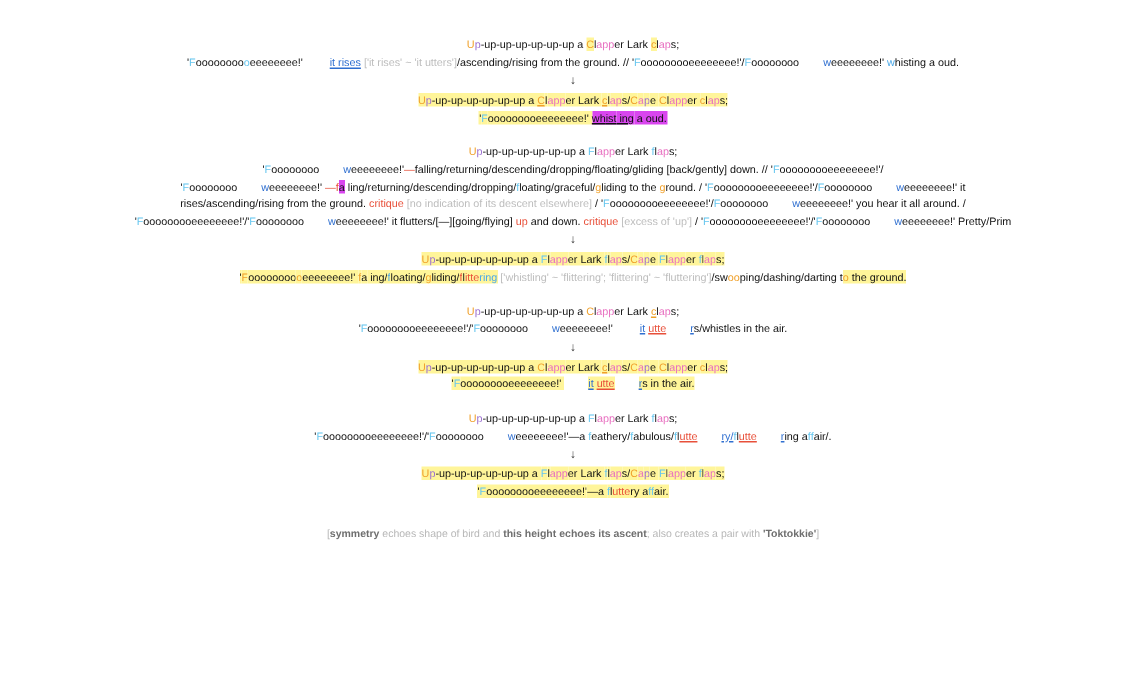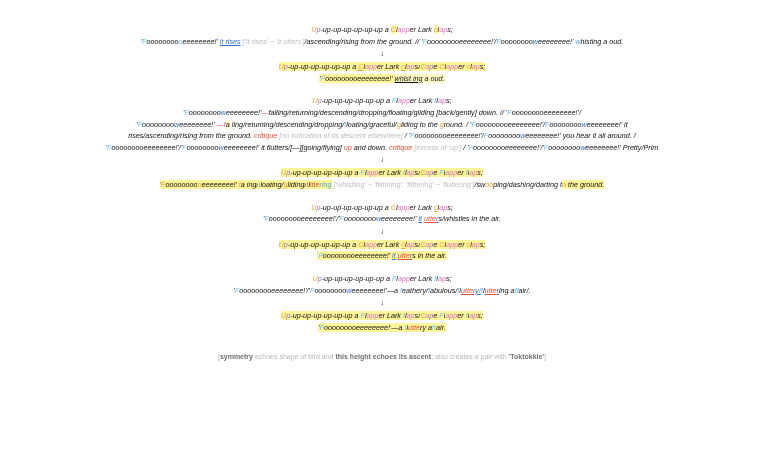--- a/index.html
+++ b/index.html
@@ -25,21 +25,20 @@
   }
   .stanza {
     text-align: center;
     margin: 0;
   }
   .line {
     text-align: center;
     white-space: normal;
     margin: 0;
     padding: 0 6px;
-    font-style: italic;
   }
   .arrow {
     text-align: center;
     font-size: 8px;
     line-height: 12px;
     color: #333;
     margin: 1px 0;
   }
   .gap-md { height: 11px; }
   .footer {
@@ -48,27 +47,27 @@
     font-size: 7px;
     margin-top: 18px;
   }
   
   .c-or   { color: #f0a02a; }
   .c-pur  { color: #9b6fd0; }
   .c-mag  { color: #e86fc0; }
   .c-blu  { color: #4aa8e8; }
   .c-cy   { color: #66c6ef; }
   .c-red  { color: #e8503a; }
-  .c-blue2{ color: #2f6fd0; }
+  .c-blue2{ color: #2f6fd0; margin-left: 16px; }
   .c-dk   { color: #111111; }
   .c-gy   { color: #bdbdbd; }
   .c-gy2  { color: #a9a9a9; }
   .c-dgy  { color: #6f6f6f; }
   .hl     { background: #fff59a; }
-  .hlc    { background: #fef9c3; }
+  .hlc    { background: #d946ef; }
   .u      { text-decoration: underline; }
   .b      { font-weight: bold; }
 </style>
 </head>
 <body>
 
 <div class="page">
   <div id="content">
       <div class="stanza">
         <div class="line"><span class="c-or">U</span><span class="c-pur">p</span><span class="c-dk">-up-up-up-up-up-up a </span><span class="c-or hl">C</span><span class="c-dk">l</span><span class="c-mag">app</span><span class="c-dk">er Lark </span><span class="c-or hl">c</span><span class="c-dk">l</span><span class="c-mag">ap</span><span class="c-dk">s;</span></div>

